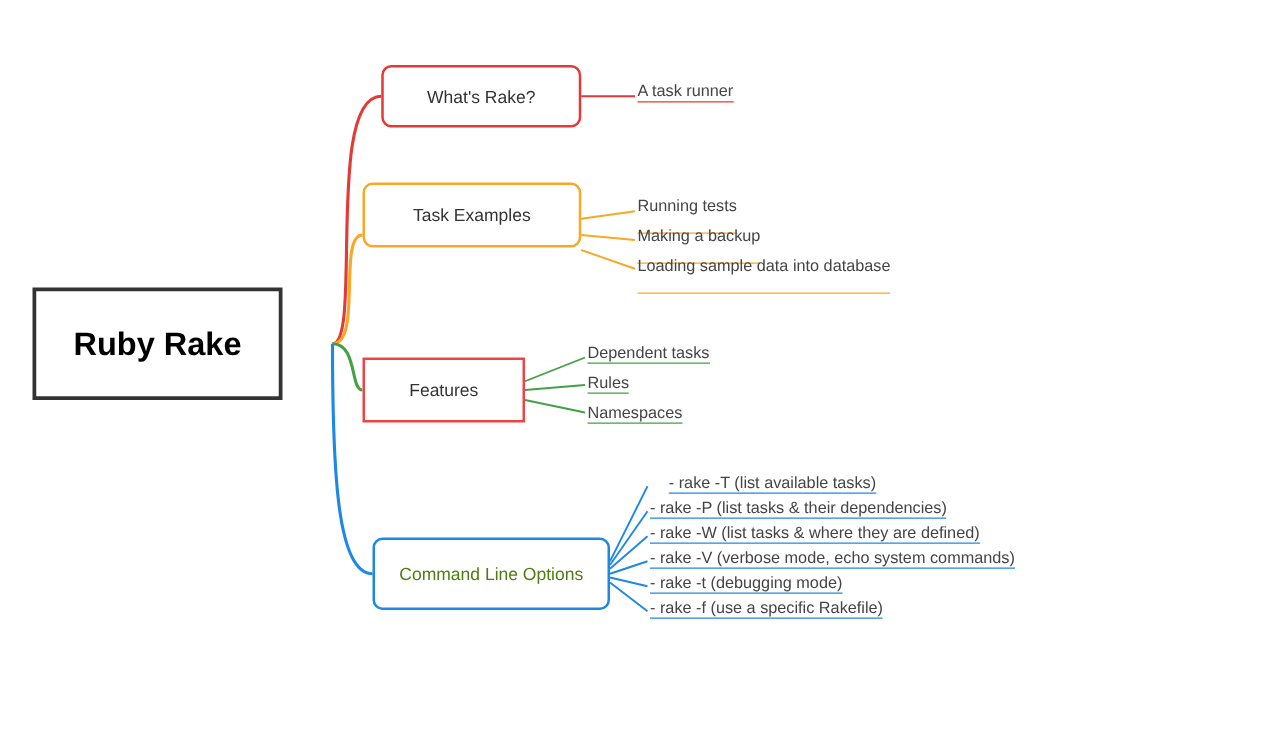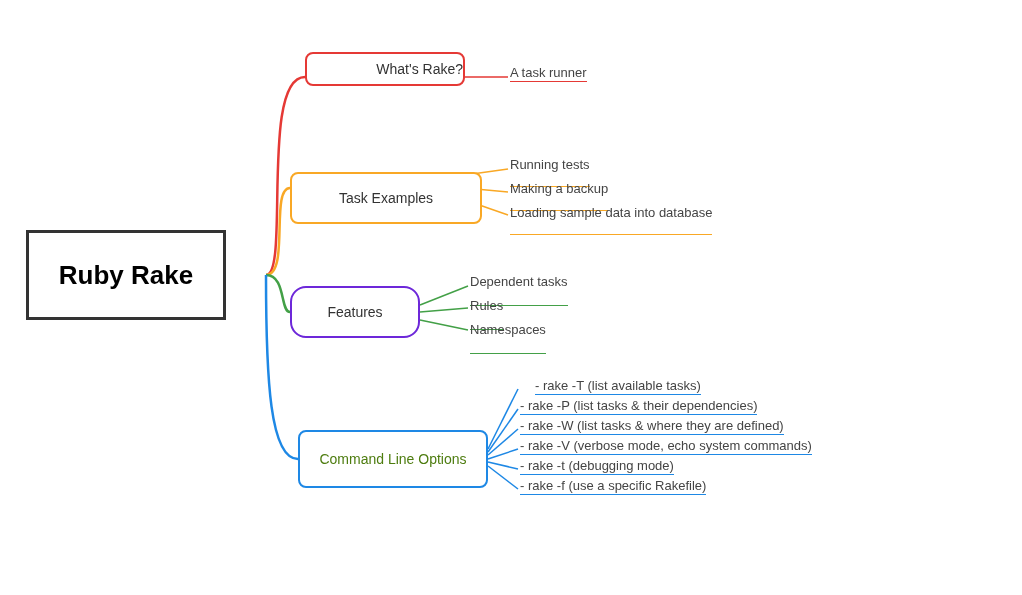--- a/index.html
+++ b/index.html
@@ -34,44 +34,43 @@
       width: 200px;
       height: 90px;
       border: 3px solid #333;
       font-size: 26px;
       font-weight: bold;
     }
     .whats-rake-node {
       left: 305px;
       top: 52px;
       width: 160px;
-      height: 34px;
+      height: 50px;
       border: 2px solid #e53935;
       border-radius: 8px;
       font-size: 14px;
       color: #333;
-      justify-content: flex-end;
     }
     .task-examples-node {
       left: 290px;
-      top: 172px;
-      width: 192px;
+      top: 146px;
+      width: 175px;
       height: 52px;
       border: 2px solid #f9a825;
       border-radius: 8px;
       font-size: 14px;
       color: #333;
     }
     .features-node {
       left: 290px;
       top: 286px;
       width: 130px;
       height: 52px;
-      border: 2px solid #6d28d9;
-      border-radius: 16px;
+      border: 2px solid #ef4444;
+      border-radius: 0;
       font-size: 14px;
       color: #333;
     }
     .cmd-options-node {
       left: 298px;
       top: 430px;
       width: 190px;
       height: 58px;
       border: 2px solid #1e88e5;
       border-radius: 8px;
@@ -79,21 +78,21 @@
       color: #4d7c0f;
     }
     .leaf-text {
       position: absolute;
       font-size: 13px;
       color: #444;
       white-space: nowrap;
     }
     .underline-red { border-bottom: 1.5px solid #e53935; padding-bottom: 1px; }
     .underline-yellow { border-bottom: 1.5px solid #f9a825; padding-bottom: 14px; }
-    .underline-green { border-bottom: 1.5px solid #43a047; padding-bottom: 16px; text-align: center; }
+    .underline-green { border-bottom: 1.5px solid #43a047; padding-bottom: 1px; text-align: center; }
     .underline-blue { border-bottom: 1.5px solid #1e88e5; padding-bottom: 1px; }
   </style>
 </head>
 <body>
 
 <svg id="mindmap" xmlns="http://www.w3.org/2000/svg">
 
   <path d="M 266,275 C 290,275 260,77 305,77" fill="none" stroke="#e53935" stroke-width="2.5"></path>
 
   <line x1="465" y1="77" x2="508" y2="77" stroke="#e53935" stroke-width="1.5"></line>

